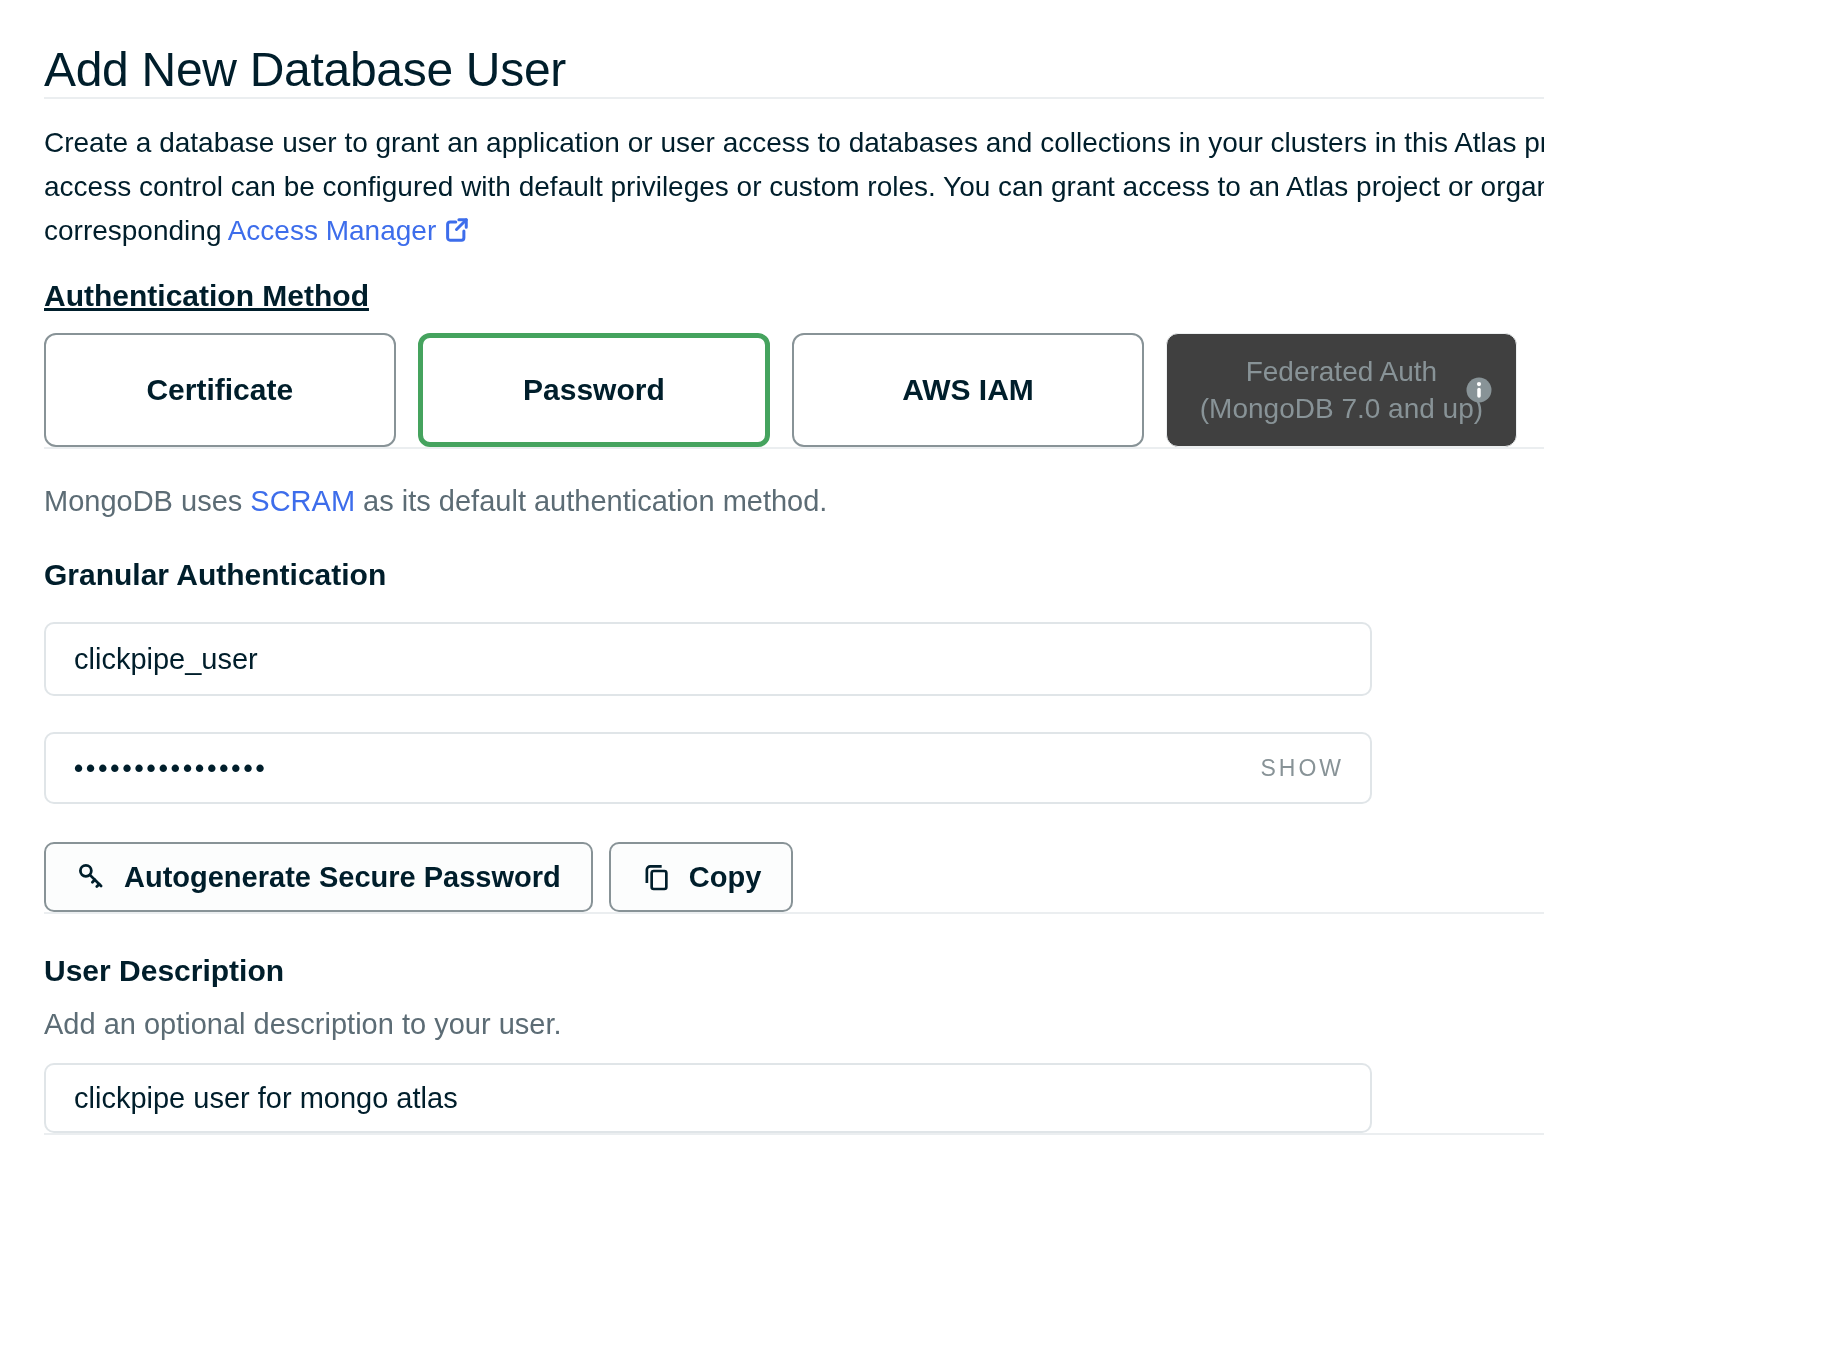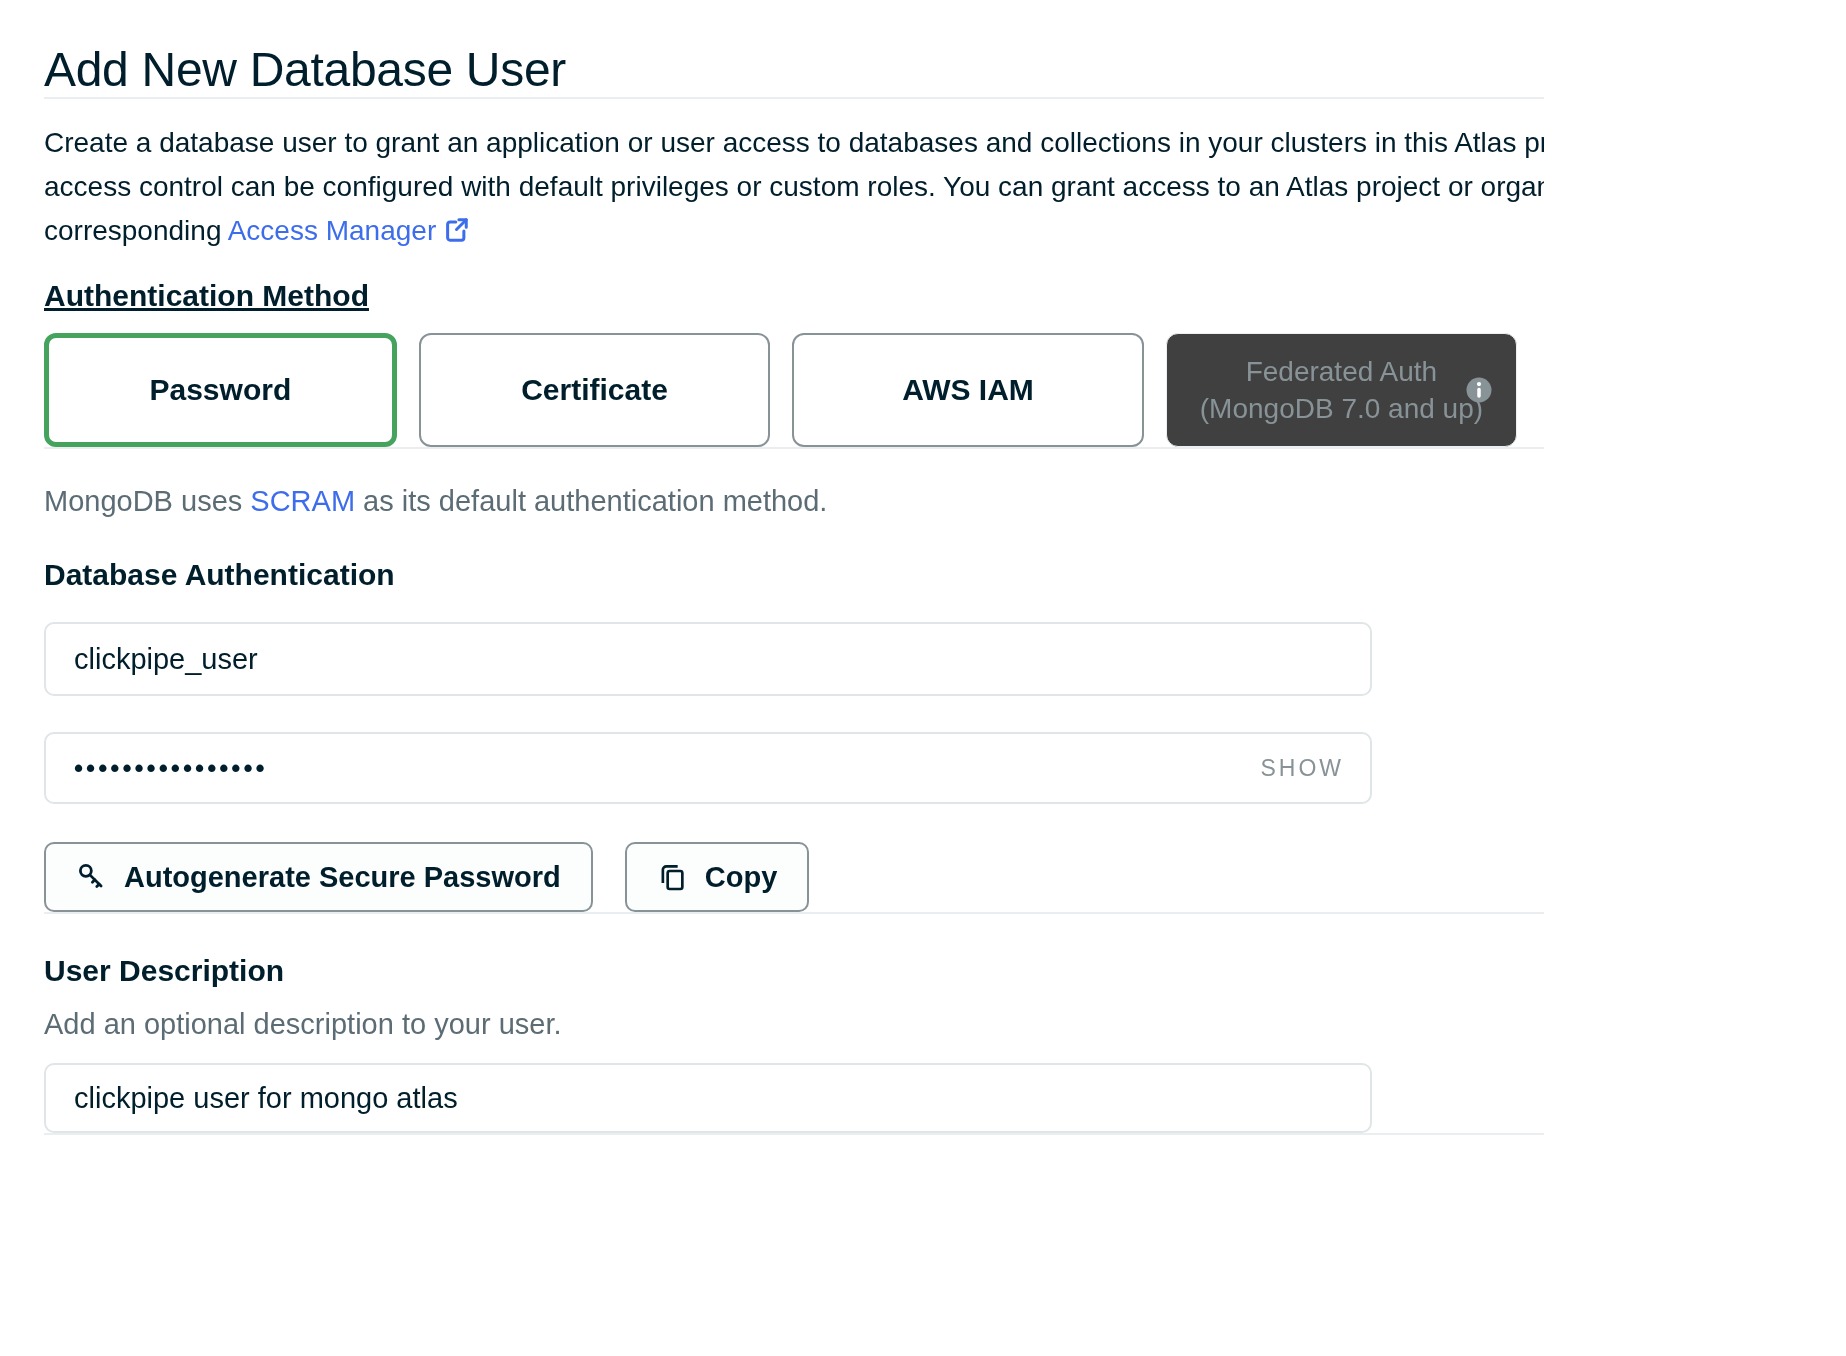--- a/index.html
+++ b/index.html
@@ -122,21 +122,21 @@
     right: 28px; top: 50%;
     transform: translateY(-50%);
     border: none; background: none; padding: 0;
     font-family: "Liberation Sans", sans-serif;
     font-size: 23px;
     letter-spacing: 3px;
     color: #889397;
     cursor: pointer;
   }
 
-  .btn-row { margin-top: 38px; display: flex; gap: 32px; align-items: center; }
+  .btn-row { margin-top: 38px; display: flex; gap: 16px; align-items: center; }
   .btn {
     display: inline-flex;
     align-items: center;
     justify-content: center;
     gap: 16px;
     height: 70px;
     padding: 0 30px;
     border: 2px solid #889397;
     border-radius: 10px;
     background: #FCFDFD;
@@ -162,25 +162,25 @@
 
   <p class="intro"><span>Create a database user to grant an application or user access to databases and collections in your clusters in this Atlas project. Granular access control can be configured with default privileges or custom roles. You can grant access to an Atlas project or organization using the corresponding </span><a class="link"><span>Access Manager</span><svg class="ext-icon" viewBox="0 0 24 24" fill="none" stroke="#3D6DEB" stroke-width="2.4" stroke-linecap="round" stroke-linejoin="round">
           <path d="M13.5 4.6 H19.4 V10.5"></path>
           <path d="M19.4 4.6 L11.6 12.4"></path>
           <path d="M17.5 13.5 V19 a1.9 1.9 0 0 1 -1.9 1.9 H6.4 A1.9 1.9 0 0 1 4.5 19 V8.2 A1.9 1.9 0 0 1 6.4 6.3 H11"></path>
         </svg></a></p>
 
   <h2 class="section-heading">Authentication Method</h2>
 
   <div class="cards">
+    <div class="card">
+      <span>Certificate</span>
+    </div>
     <div class="card selected">
       <span>Password</span>
-    </div>
-    <div class="card">
-      <span>Certificate</span>
     </div>
     <div class="card">
       <span>AWS IAM</span>
     </div>
     <div class="card disabled">
       <div class="two-line">
         <div>Federated Auth</div>
         <div>(MongoDB 7.0 and up)</div>
       </div>
       <svg class="info-icon" viewBox="0 0 24 24">
@@ -188,21 +188,21 @@
         <circle cx="12" cy="7.2" r="1.7" fill="#ffffff"></circle>
         <rect x="10.6" y="10.2" width="2.8" height="8" rx="1.4" fill="#ffffff"></rect>
       </svg>
     </div>
   </div>
 
   <hr class="divider d2">
 
   <p class="scram"><span>MongoDB uses </span><a class="link">SCRAM</a><span> as its default authentication method.</span></p>
 
-  <h2 class="sub-heading">Database Authentication</h2>
+  <h2 class="sub-heading">Granular Authentication</h2>
 
   <input class="text-input username-input" type="text" value="clickpipe_user" style="">
 
   <div class="input-wrap">
     <input class="text-input password-input" type="text" value="••••••••••••••••" style="">
     <button class="show-btn">SHOW</button>
   </div>
 
   <div class="btn-row">
     <button class="btn">

